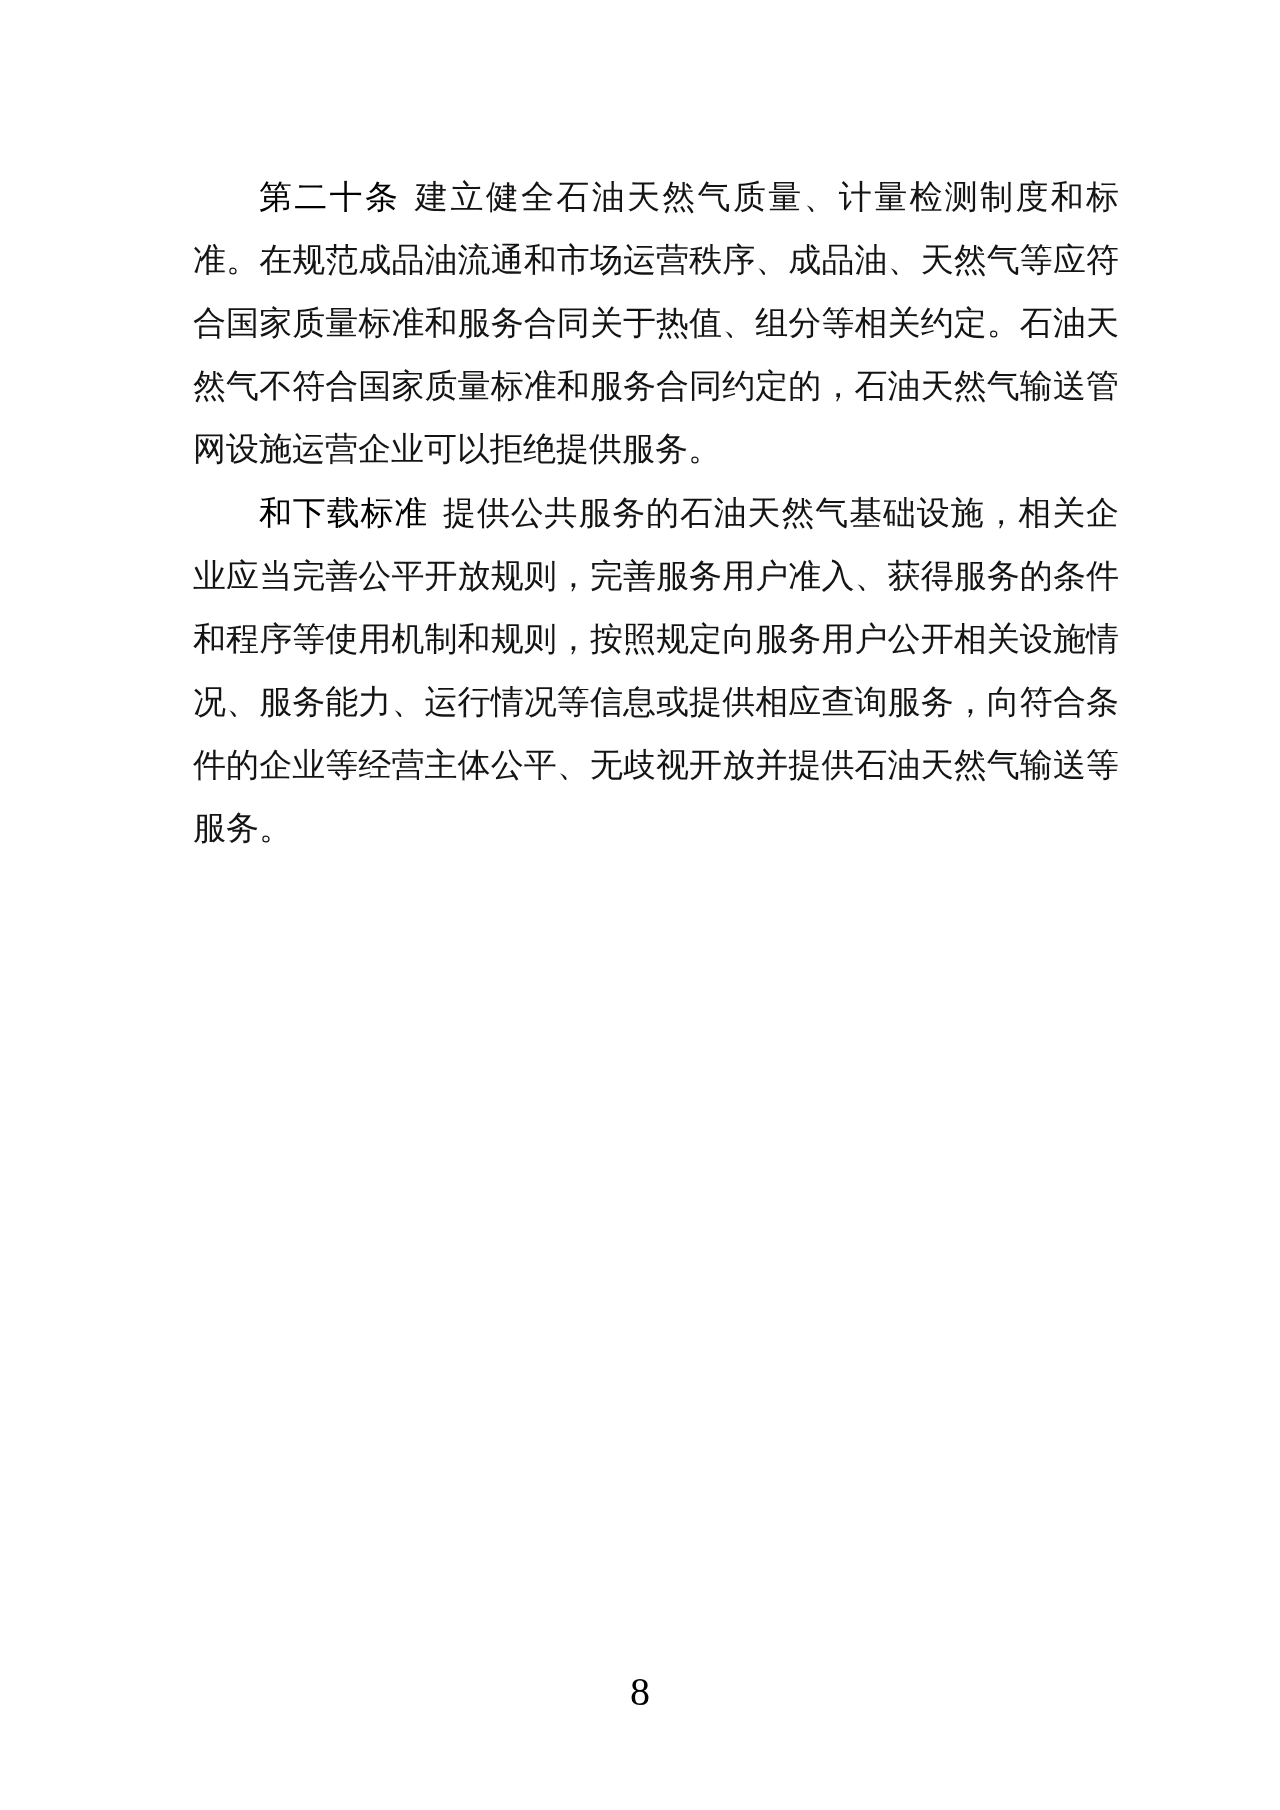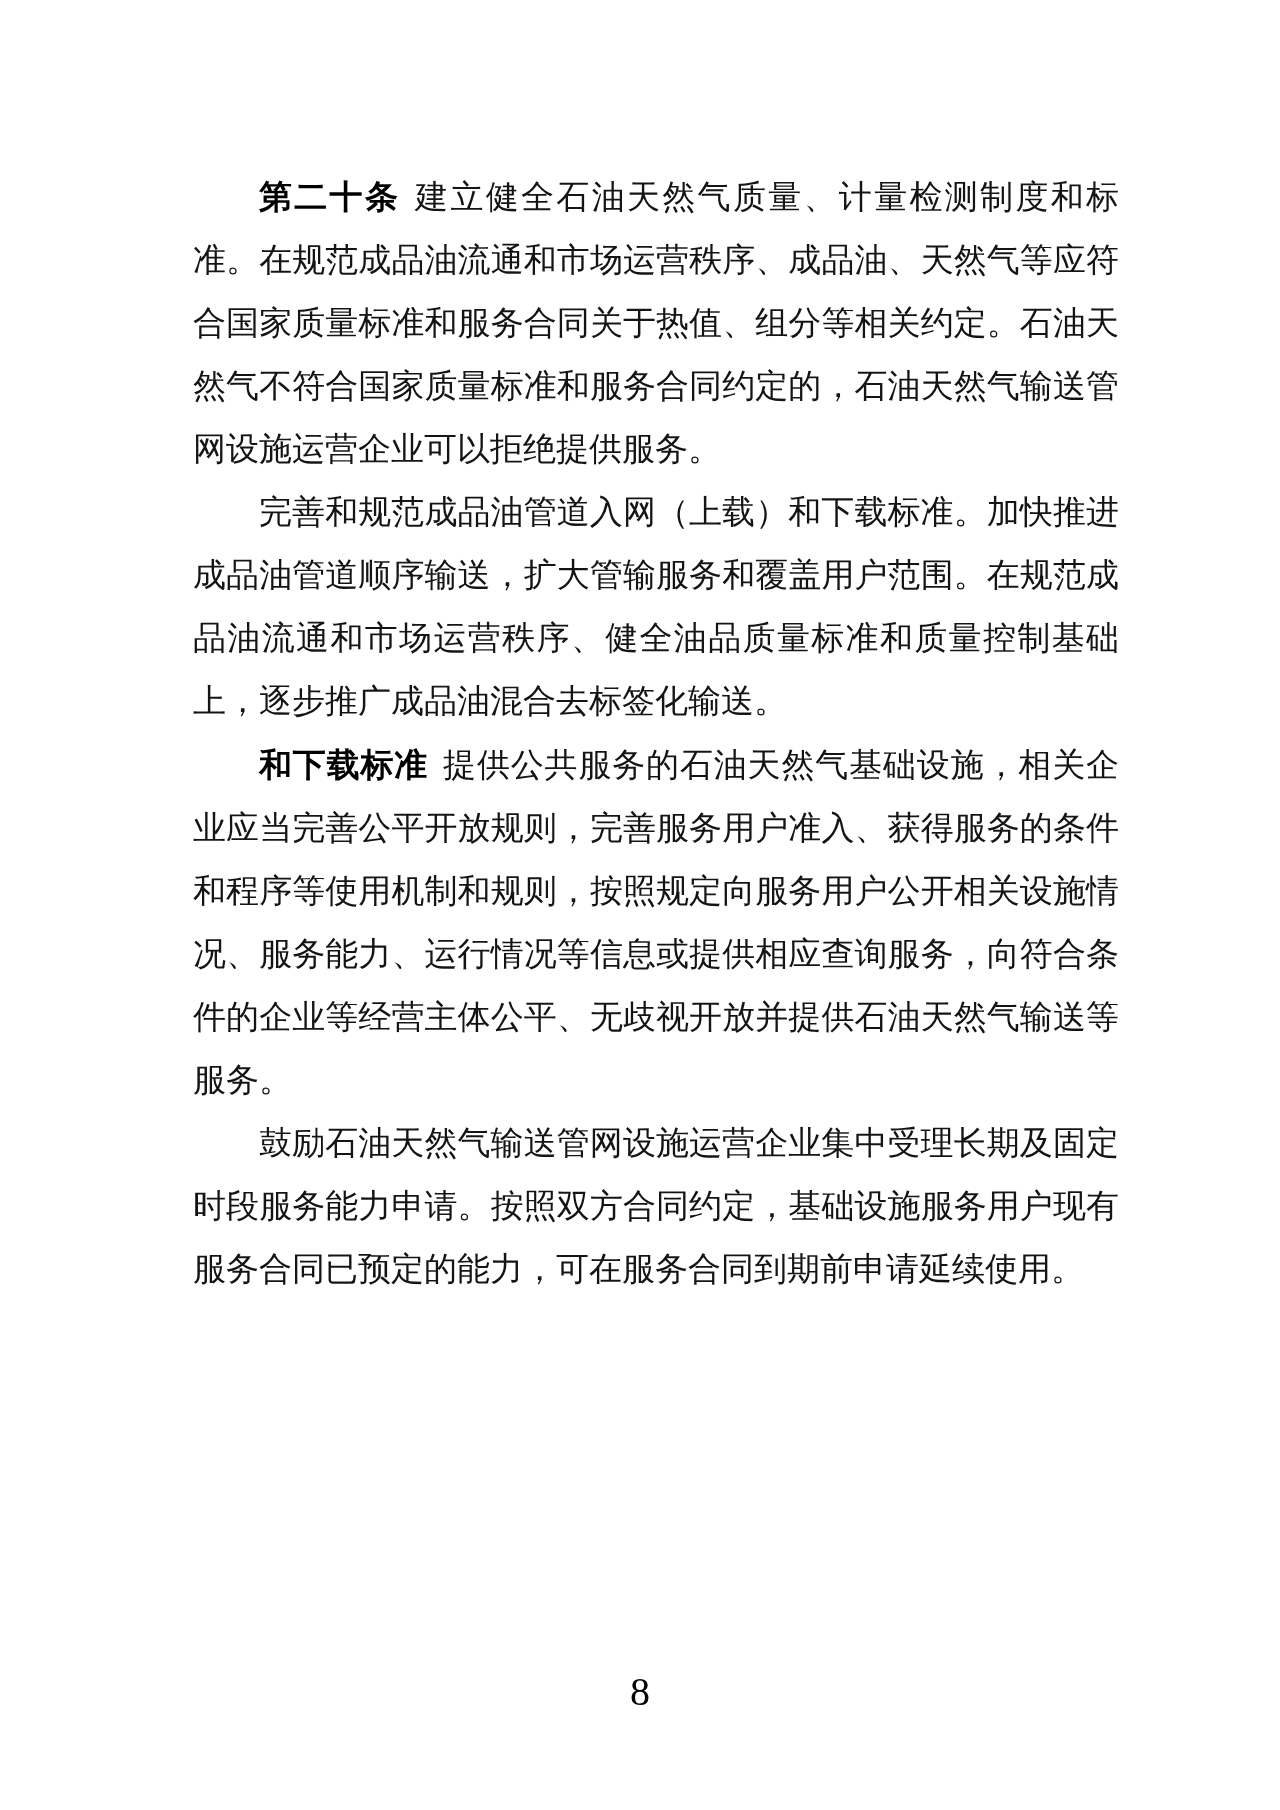--- a/index.html
+++ b/index.html
@@ -28,21 +28,21 @@
     text-justify: inter-ideograph;
     letter-spacing: 0;
   }
   .para {
     margin: 0;
     padding: 0;
     text-indent: 2em;
   }
   .para-lead {
     font-family: "Liberation Sans", "DejaVu Sans", sans-serif;
-    font-weight: 700;
+    font-weight: 400;
     color: #000000;
   }
   .para-lead:not(:empty) {
     margin-right: 0.45em;
   }
   .para-lead:empty {
     display: none;
   }
   .page-footer {
     position: absolute;
@@ -56,20 +56,18 @@
     font-size: 40px;
     color: #000000;
   }
 </style>
 </head>
 <body>
 
 <div class="page">
   <main class="doc-body">
     <p class="para"><span class="para-lead">第二十条</span><span>建立健全石油天然气质量、计量检测制度和标准。在规范成品油流通和市场运营秩序、成品油、天然气等应符合国家质量标准和服务合同关于热值、组分等相关约定。石油天然气不符合国家质量标准和服务合同约定的，石油天然气输送管网设施运营企业可以拒绝提供服务。</span></p>
-    <p class="para"><span>完善和规范成品油管道入网（上载）和下载标准。加快推进成品油管道顺序输送，扩大管输服务和覆盖用户范围。在规范成品油流通和市场运营秩序、健全油品质量标准和质量控制基础上，逐步推广成品油混合去标签化输送。</span></p>
     <p class="para"><span class="para-lead">和下载标准</span><span>提供公共服务的石油天然气基础设施，相关企业应当完善公平开放规则，完善服务用户准入、获得服务的条件和程序等使用机制和规则，按照规定向服务用户公开相关设施情况、服务能力、运行情况等信息或提供相应查询服务，向符合条件的企业等经营主体公平、无歧视开放并提供石油天然气输送等服务。</span></p>
-    <p class="para"><span>鼓励石油天然气输送管网设施运营企业集中受理长期及固定时段服务能力申请。按照双方合同约定，基础设施服务用户现有服务合同已预定的能力，可在服务合同到期前申请延续使用。</span></p>
   </main>
   <footer class="page-footer">
     <span class="page-number">8</span>
   </footer>
 </div>
 
 </body></html>

